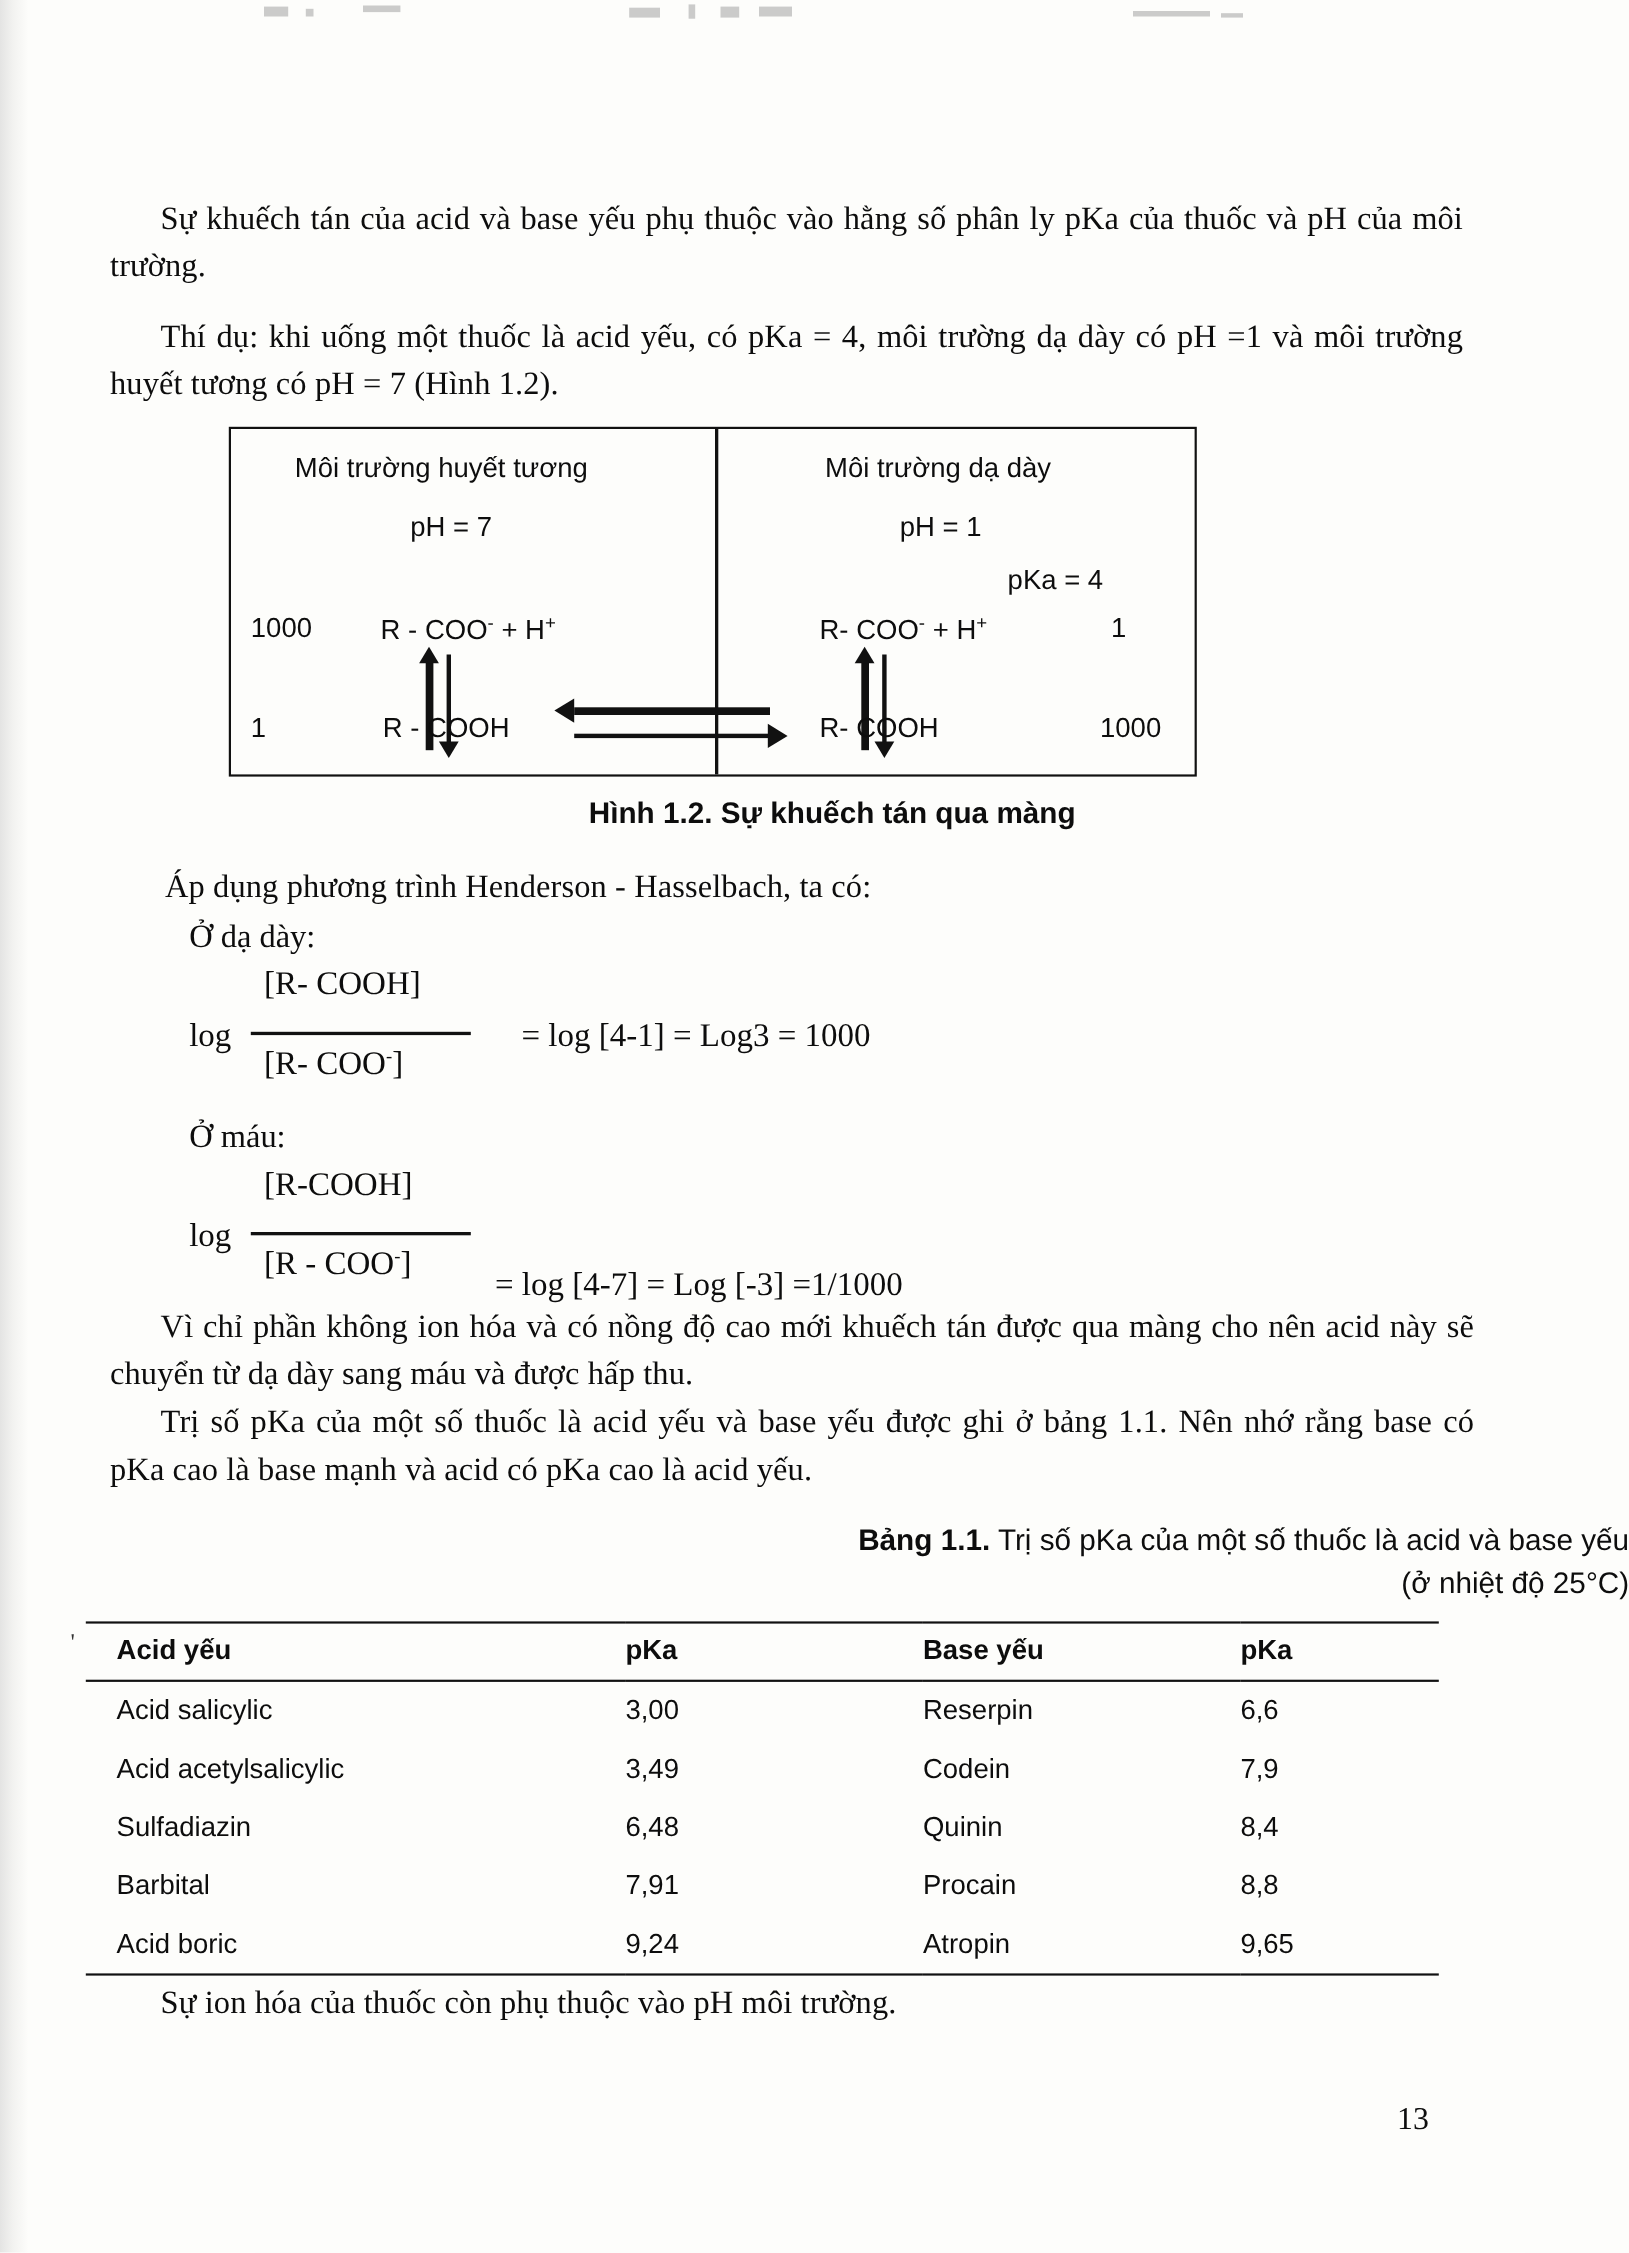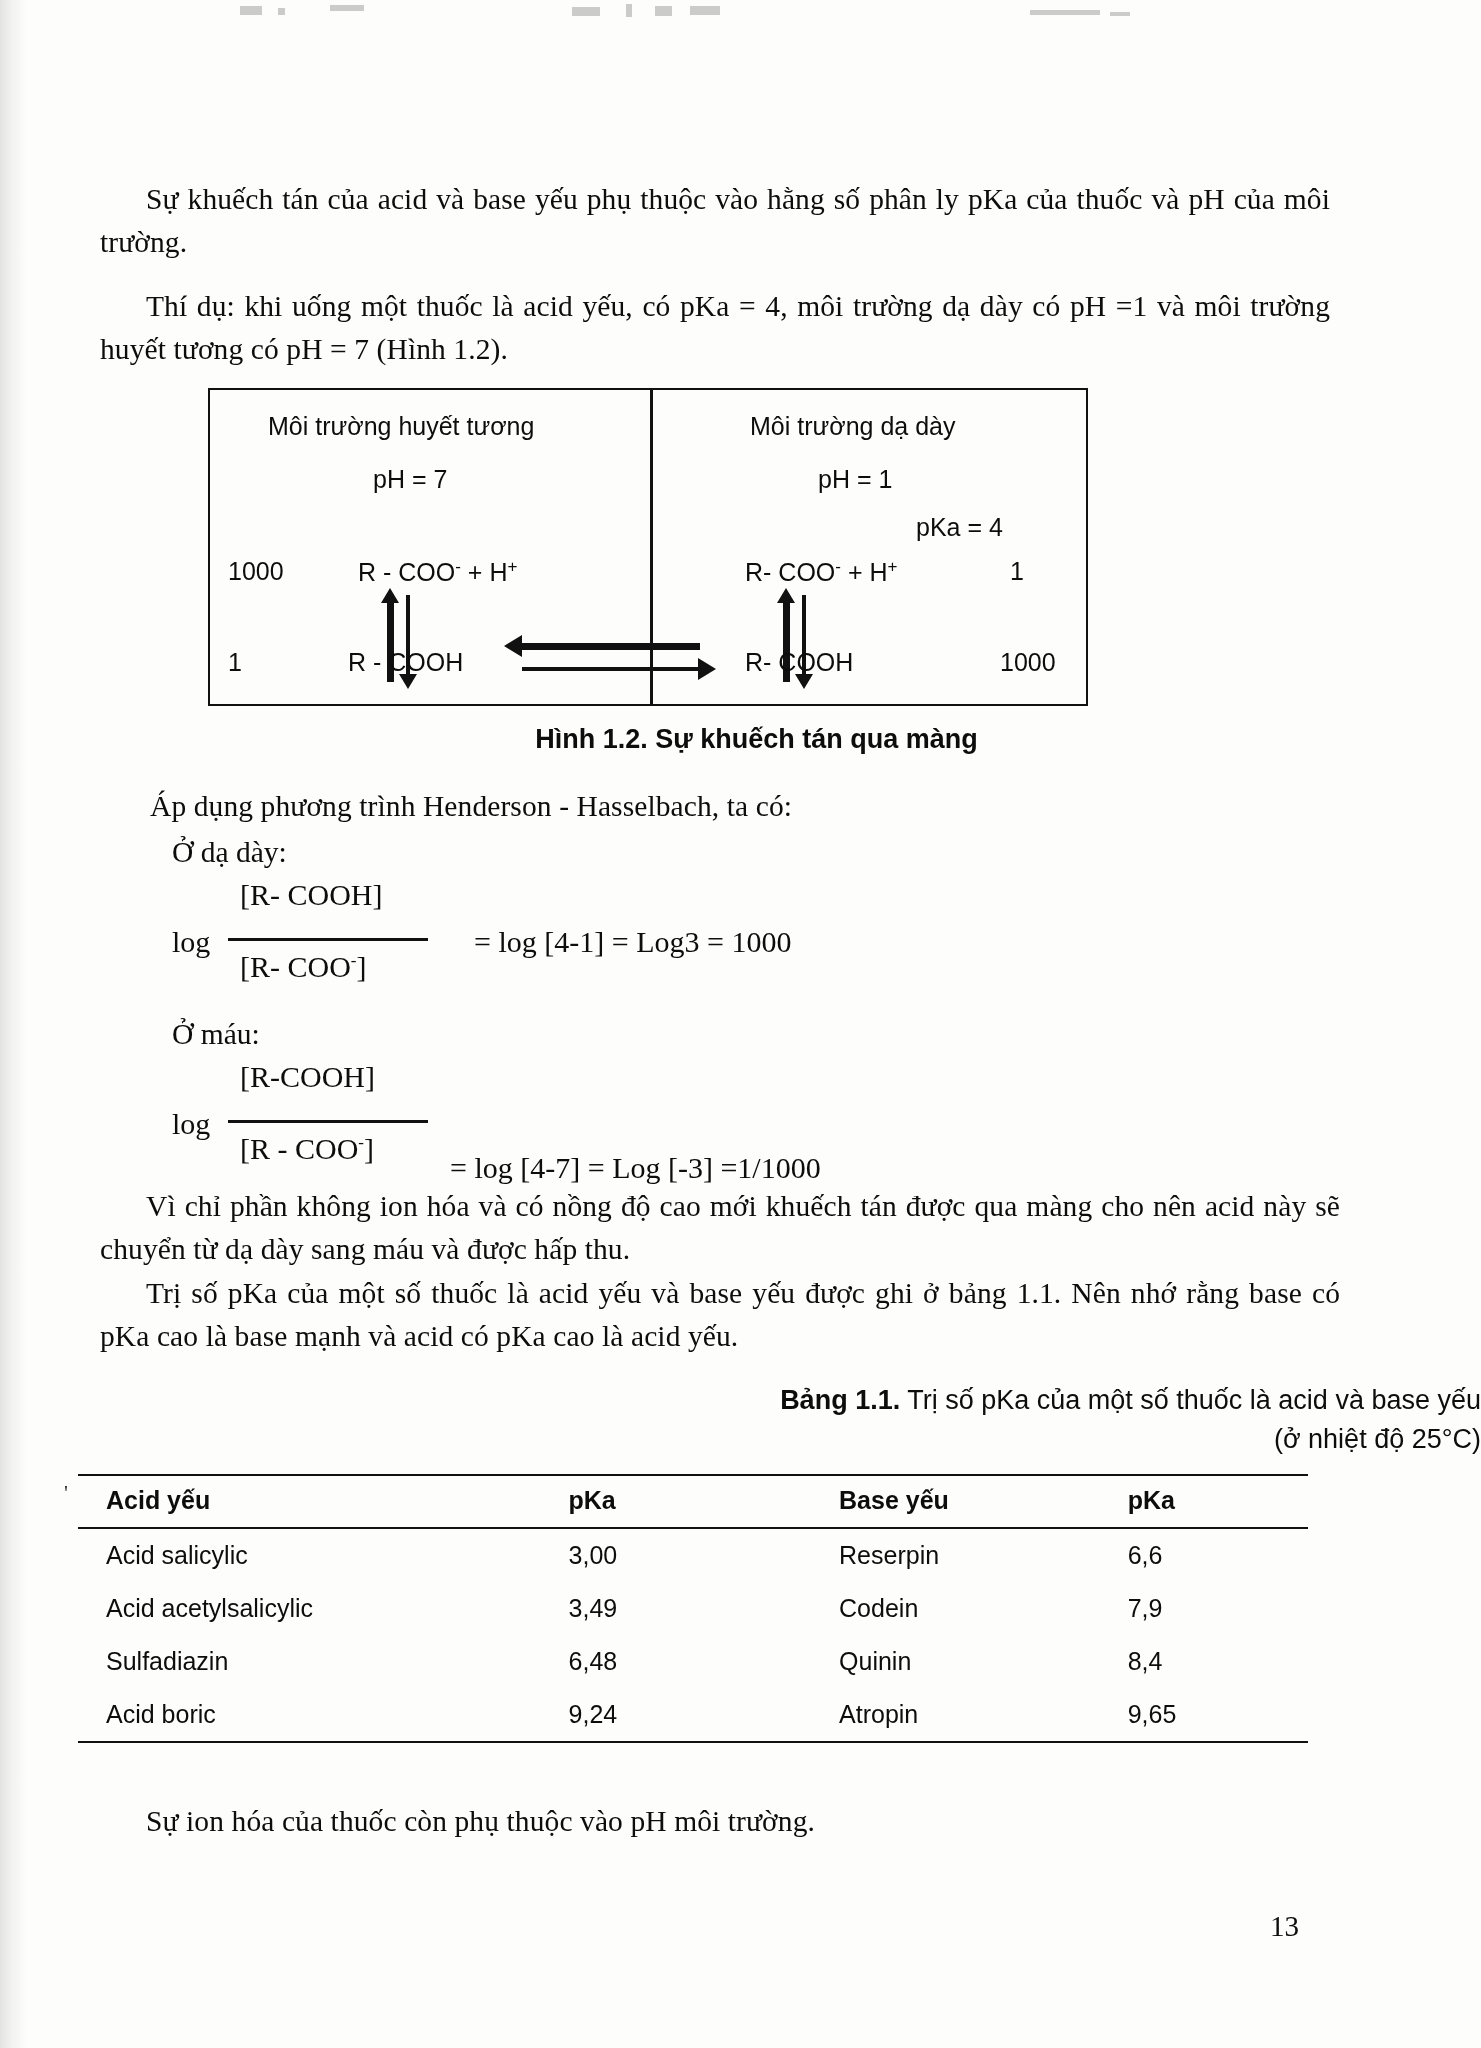--- a/index.html
+++ b/index.html
@@ -214,21 +214,21 @@
   </div>
 
   <div class="figbox" style="left:208px; top:388px; width:880px; height:318px;">
 
     <div class="divider" style="left:440px;"></div>
 
     <div class="fig-txt" style="left:58px; top:22px;">Môi trường huyết tương</div>
     <div class="fig-txt" style="left:163px; top:75px;">pH = 7</div>
 
     <div class="fig-txt b" style="left:18px; top:167px; font-weight:400;">1000</div>
-    <div class="fig-txt" style="left:148px; top:167px;">
+    <div class="fig-txt" style="left:136px; top:167px;">
       <span>R - COO</span><span class="sup">-</span><span> + H</span><span class="sup">+</span>
     </div>
 
     <div class="vline" style="left:177px; top:212px; width:7px; height:80px;"></div>
     <div class="arrow-head-up" style="left:171px; top:198px;"></div>
     <div class="vline" style="left:196px; top:205px; width:4px; height:82px;"></div>
     <div class="arrow-head-down" style="left:189px; top:284px;"></div>
 
     <div class="fig-txt" style="left:18px; top:258px;">1</div>
     <div class="fig-txt" style="left:138px; top:258px;">R - COOH</div>
@@ -328,20 +328,26 @@
         <td class="c2">Codein</td>
         <td class="c3">7,9</td>
       </tr>
       <tr>
         <td class="c0">Sulfadiazin</td>
         <td class="c1">6,48</td>
         <td class="c2">Quinin</td>
         <td class="c3">8,4</td>
       </tr>
       <tr>
+        <td class="c0">Barbital</td>
+        <td class="c1">7,91</td>
+        <td class="c2">Procain</td>
+        <td class="c3">8,8</td>
+      </tr>
+      <tr>
         <td class="c0">Acid boric</td>
         <td class="c1">9,24</td>
         <td class="c2">Atropin</td>
         <td class="c3">9,65</td>
       </tr>
     </tbody>
   </table>
 
   <div class="para" style="left:100px; top:1800px; width:1240px;">
     <span class="ind"></span><span>Sự ion hóa của thuốc còn phụ thuộc vào pH môi trường.</span>

